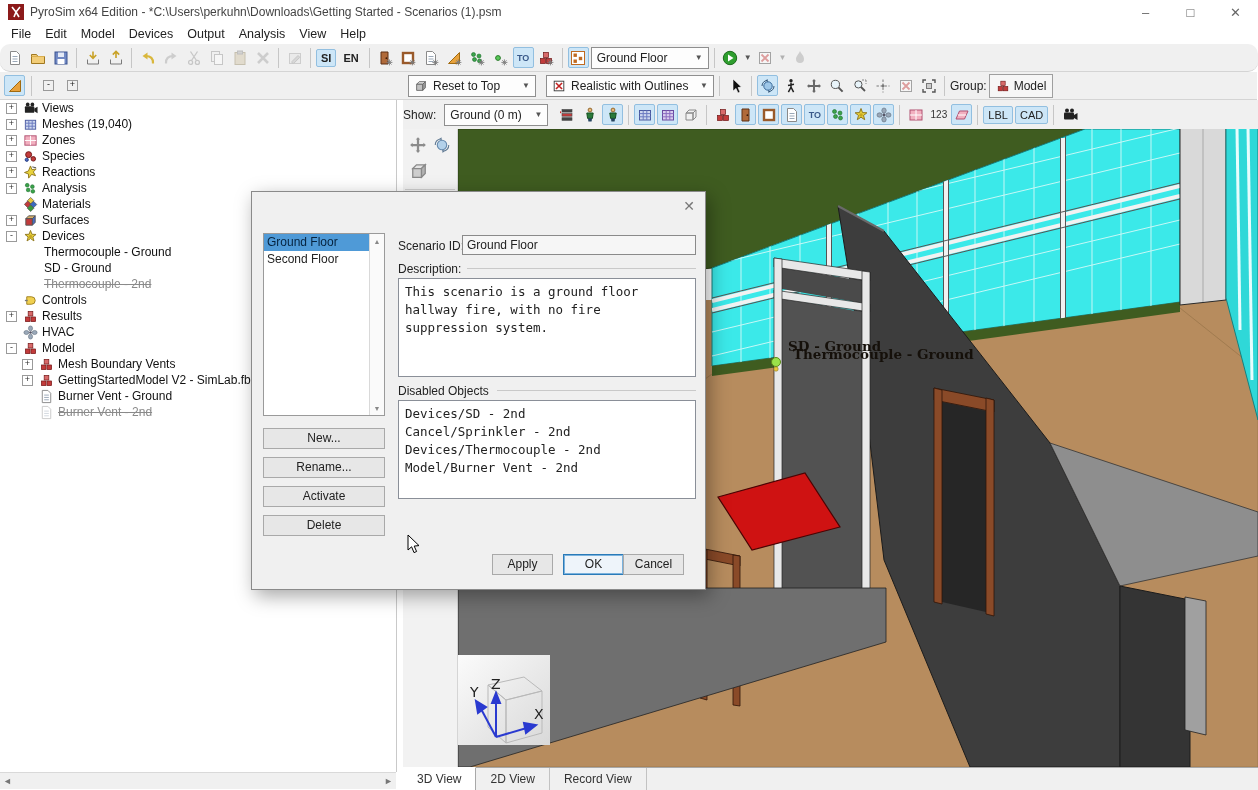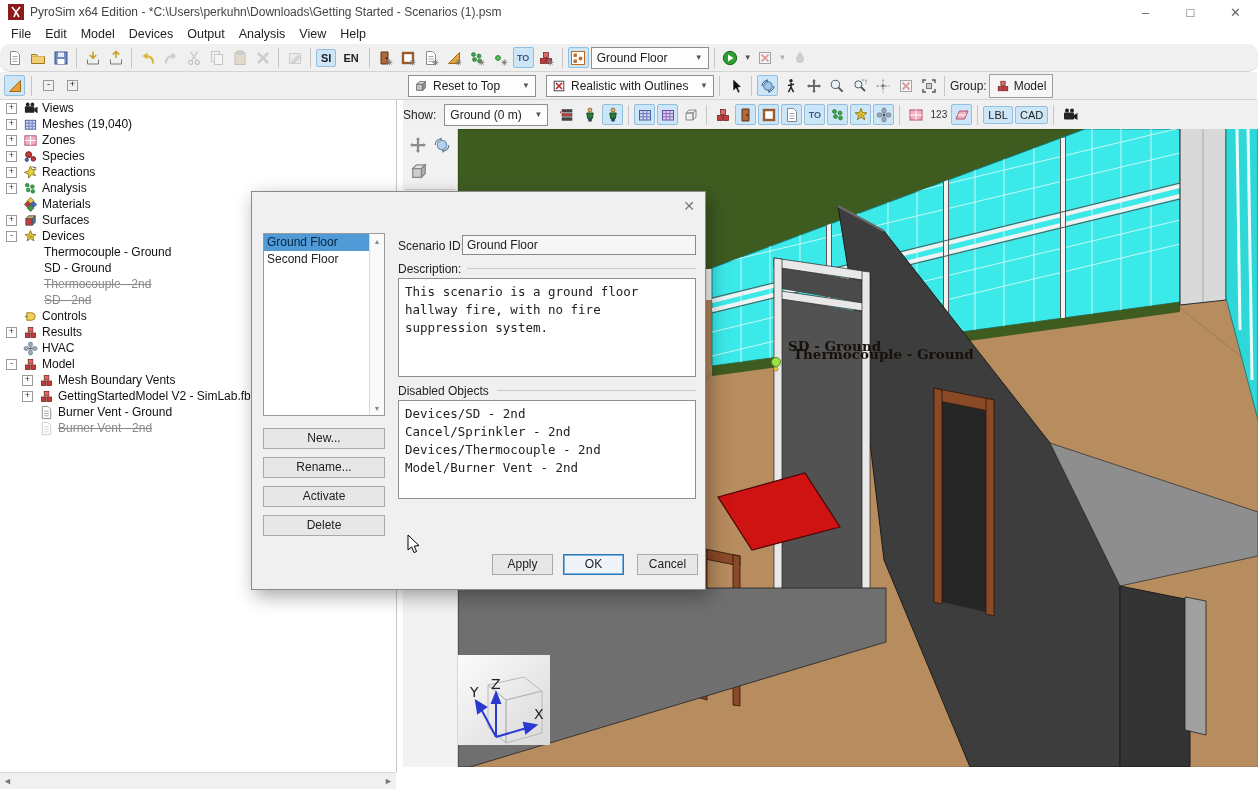--- a/index.html
+++ b/index.html
@@ -722,23 +722,20 @@
       </div>
     <div class="trow">
         <span class="lbl" style="margin-left:44px">Thermocouple - Ground</span>
       </div>
     <div class="trow">
         <span class="lbl" style="margin-left:44px">SD - Ground</span>
       </div>
     <div class="trow strike">
         <span class="lbl" style="margin-left:44px">Thermocouple - 2nd</span>
       </div>
-    <div class="trow strike">
-        <span class="lbl" style="margin-left:44px">SD - 2nd</span>
-      </div>
     <div class="trow">
         <svg style="margin-left:23px">
           <use href="#s-ctrl"></use>
         </svg>
         <span class="lbl">Controls</span>
       </div>
     <div class="trow">
         <span class="exp" style="margin-left:6px">+</span>
         <svg style="margin-left:6px">
           <use href="#s-cubes"></use>
@@ -921,20 +918,25 @@
           <polygon points="20,58 18,46 28,52"></polygon>
         <line x1="38" y1="82" x2="72" y2="72"></line>
           <polygon points="66,68 78,70 68,78"></polygon>
       </g>
       <text x="33" y="34" font-size="14" fill="#222" font-family="DejaVu Sans,sans-serif">Z</text>
       <text x="12" y="42" font-size="14" fill="#222" font-family="DejaVu Sans,sans-serif">Y</text>
       <text x="76" y="64" font-size="14" fill="#222" font-family="DejaVu Sans,sans-serif">X</text>
     </svg>
   </div>
 
+  <div id="tabbar" class="abs">
+    <div class="tab active">3D View</div>
+    <div class="tab">2D View</div>
+    <div class="tab">Record View</div>
+  </div>
 
   <div id="dialog" class="abs z50">
     <div id="dlg-close">✕</div>
 
     <div id="dlg-list">
       <div class="litem sel" style="width:106px">Ground Floor</div>
       <div class="litem" style="width:106px">Second Floor</div>
       <div class="lscroll">
         <div class="sarr" style="top:0">▲</div>
         <div class="sarr" style="bottom:0">▼</div>
@@ -957,20 +959,20 @@
 <span>Devices/Thermocouple - 2nd</span>
 <span>Model/Burner Vent - 2nd</span></div>
 
     <div class="dbtn" style="top:236px">New...</div>
     <div class="dbtn" style="top:265px">Rename...</div>
     <div class="dbtn" style="top:294px">Activate</div>
     <div class="dbtn" style="top:323px">Delete</div>
 
     <div class="bbtn" style="left:240px">Apply</div>
     <div class="bbtn focus" style="left:311px">OK</div>
-    <div class="bbtn" style="left:385px">Cancel</div>
+    <div class="bbtn" style="left:371px">Cancel</div>
   </div>
 
   <svg id="cursor" class="abs" viewBox="0 0 14 20">
     <path d="M1 1v15l3.6-3.2L7 18.6l2.6-1.1-2.4-5.4L12 11.6z" fill="#fff" stroke="#000" stroke-width="1"></path>
   </svg>
 
 </div>
 
 </body></html>

